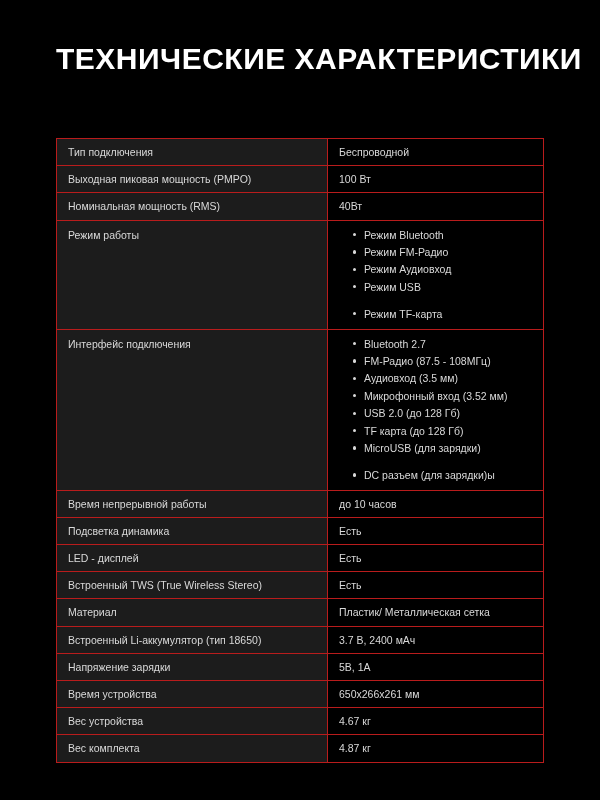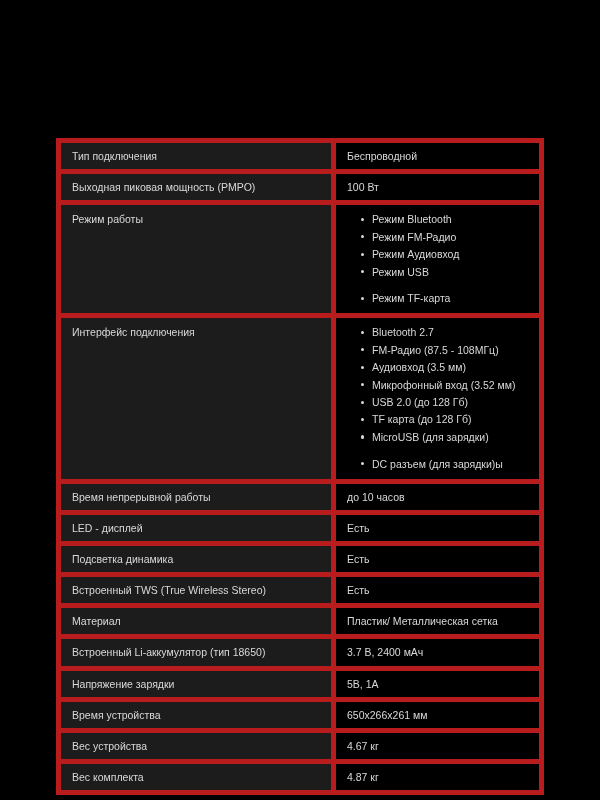--- a/index.html
+++ b/index.html
@@ -35,21 +35,21 @@
   }
   .spec-table {
     position: absolute;
     left: 56px;
     top: 138px;
     width: 488px;
     border-collapse: collapse;
     table-layout: fixed;
   }
   .spec-table td {
-    border: 5px solid #b91c1c;
+    border: 1px solid #b91c1c;
     vertical-align: top;
     font-size: 10.5px;
     line-height: 1.35;
     color: #d9d9d9;
     padding: 6px 10px 6px 11px;
   }
   .spec-table td.param {
     width: 249px;
     background: #1c1c1c;
     white-space: nowrap;
@@ -82,30 +82,35 @@
     height: 3.2px;
     border-radius: 50%;
     background: #d9d9d9;
   }
 </style>
 </head>
 <body>
 
 <div class="page">
 
+  <div class="page-title">ТЕХНИЧЕСКИЕ ХАРАКТЕРИСТИКИ</div>
 
   <table class="spec-table">
     <tbody>
         <tr>
           <td class="param">Тип подключения</td>
           <td class="value">Беспроводной</td>
         </tr>
         <tr>
           <td class="param">Выходная пиковая мощность (PMPO)</td>
           <td class="value">100 Вт</td>
+        </tr>
+        <tr>
+          <td class="param">Номинальная мощность (RMS)</td>
+          <td class="value">40Вт</td>
         </tr>
         <tr class="tall">
           <td class="param">Режим работы</td>
           <td class="value">
             <ul class="bullets">
               <li>Режим Bluetooth</li>
               <li>Режим FM-Радио</li>
               <li>Режим Аудиовход</li>
               <li>Режим USB</li>
               <li>Режим TF-карта</li>
@@ -125,25 +130,25 @@
               <li>MicroUSB (для зарядки)</li>
               <li>DC разъем (для зарядки)ы</li>
             </ul>
           </td>
         </tr>
         <tr>
           <td class="param">Время непрерывной работы</td>
           <td class="value">до 10 часов</td>
         </tr>
         <tr>
-          <td class="param">LED - дисплей</td>
+          <td class="param">Подсветка динамика</td>
           <td class="value">Есть</td>
         </tr>
         <tr>
-          <td class="param">Подсветка динамика</td>
+          <td class="param">LED - дисплей</td>
           <td class="value">Есть</td>
         </tr>
         <tr>
           <td class="param">Встроенный TWS (True Wireless Stereo)</td>
           <td class="value">Есть</td>
         </tr>
         <tr>
           <td class="param">Материал</td>
           <td class="value">Пластик/ Металлическая сетка</td>
         </tr>

